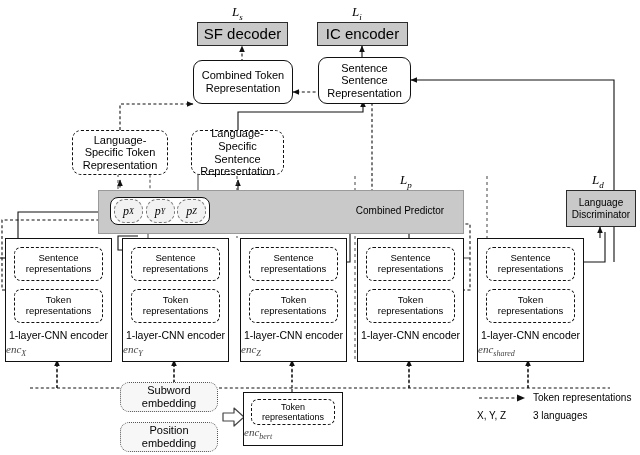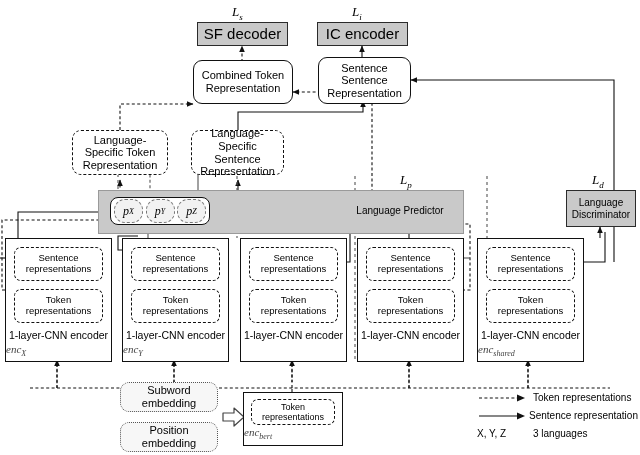--- a/index.html
+++ b/index.html
@@ -144,21 +144,21 @@
   <div class="box solid-round" style="left:193px;top:60px;width:100px;height:44px;padding:0 5px;">Combined Token Representation</div>
   <div class="box solid-round" style="left:318px;top:57px;width:93px;height:47px;padding:0 5px;">Sentence Sentence Representation</div>
 
   <div class="box dash-round" style="left:72px;top:130px;width:96px;height:45px;padding:0 3px;">Language-Specific Token Representation</div>
   <div class="box dash-round" style="left:191px;top:130px;width:93px;height:45px;padding:0 3px;">Language-Specific Sentence Representation</div>
 
   <div class="band" style="left:98px;top:190px;width:364px;height:42px;"></div>
   <div class="loss" style="left:400px;top:172px;">
     <span>L</span><sub>p</sub>
   </div>
-  <div class="box" style="left:350px;top:196px;width:100px;height:30px;font-size:10px;">Language Predictor</div>
+  <div class="box" style="left:350px;top:196px;width:100px;height:30px;font-size:10px;">Combined Predictor</div>
 
   <div class="pgroup" style="left:110px;top:197px;width:100px;height:28px;">
     <div class="pcell">
       <span>p</span>
         <sub>X</sub>
     </div>
     <div class="pcell">
       <span>p</span>
         <sub>Y</sub>
     </div>
@@ -188,20 +188,23 @@
     <div class="enc-title" style="top:90px;">1-layer-CNN encoder</div>
     <div class="enc-sym" style="top:104px;">
       <span>enc</span><sub>Y</sub>
     </div>
   </div>
 
   <div class="solid-rect" style="position:absolute;left:240px;top:238px;width:105px;height:122px;">
     <div class="box dash-rect" style="left:8px;top:8px;width:89px;height:34px;">Sentence representations</div>
     <div class="box dash-rect" style="left:8px;top:50px;width:89px;height:34px;">Token representations</div>
     <div class="enc-title" style="top:90px;">1-layer-CNN encoder</div>
+    <div class="enc-sym" style="top:104px;">
+      <span>enc</span><sub>Z</sub>
+    </div>
   </div>
 
   <div class="solid-rect" style="position:absolute;left:357px;top:238px;width:105px;height:122px;">
     <div class="box dash-rect" style="left:8px;top:8px;width:89px;height:34px;">Sentence representations</div>
     <div class="box dash-rect" style="left:8px;top:50px;width:89px;height:34px;">Token representations</div>
     <div class="enc-title" style="top:90px;">1-layer-CNN encoder</div>
   </div>
 
   <div class="solid-rect" style="position:absolute;left:477px;top:238px;width:105px;height:122px;">
     <div class="box dash-rect" style="left:8px;top:8px;width:89px;height:34px;">Sentence representations</div>
@@ -230,27 +233,18 @@
     <div class="legend-row">
       <span class="legend-key">
         <svg width="52" height="10" viewBox="0 0 52 10">
           <path d="M2,5 L40,5" stroke="#111" stroke-width="1.2" stroke-dasharray="3,2.4" fill="none"></path>
           <path d="M40,1.6 L48,5 L40,8.4 z" fill="#111"></path>
         </svg>
       </span>
       <span class="legend-lbl">Token representations</span>
     </div>
     <div class="legend-row">
-      <span class="legend-key">
-        <svg width="52" height="10" viewBox="0 0 52 10">
-          <path d="M2,5 L40,5" stroke="#111" stroke-width="1.2" fill="none"></path>
-          <path d="M40,1.6 L48,5 L40,8.4 z" fill="#111"></path>
-        </svg>
-      </span>
-      <span class="legend-lbl">Sentence representation</span>
-    </div>
-    <div class="legend-row">
       <span class="lg-x">X, Y, Z</span>
       <span class="legend-lbl">3 languages</span>
     </div>
   </div>
 
 </div>
 
 </body></html>

